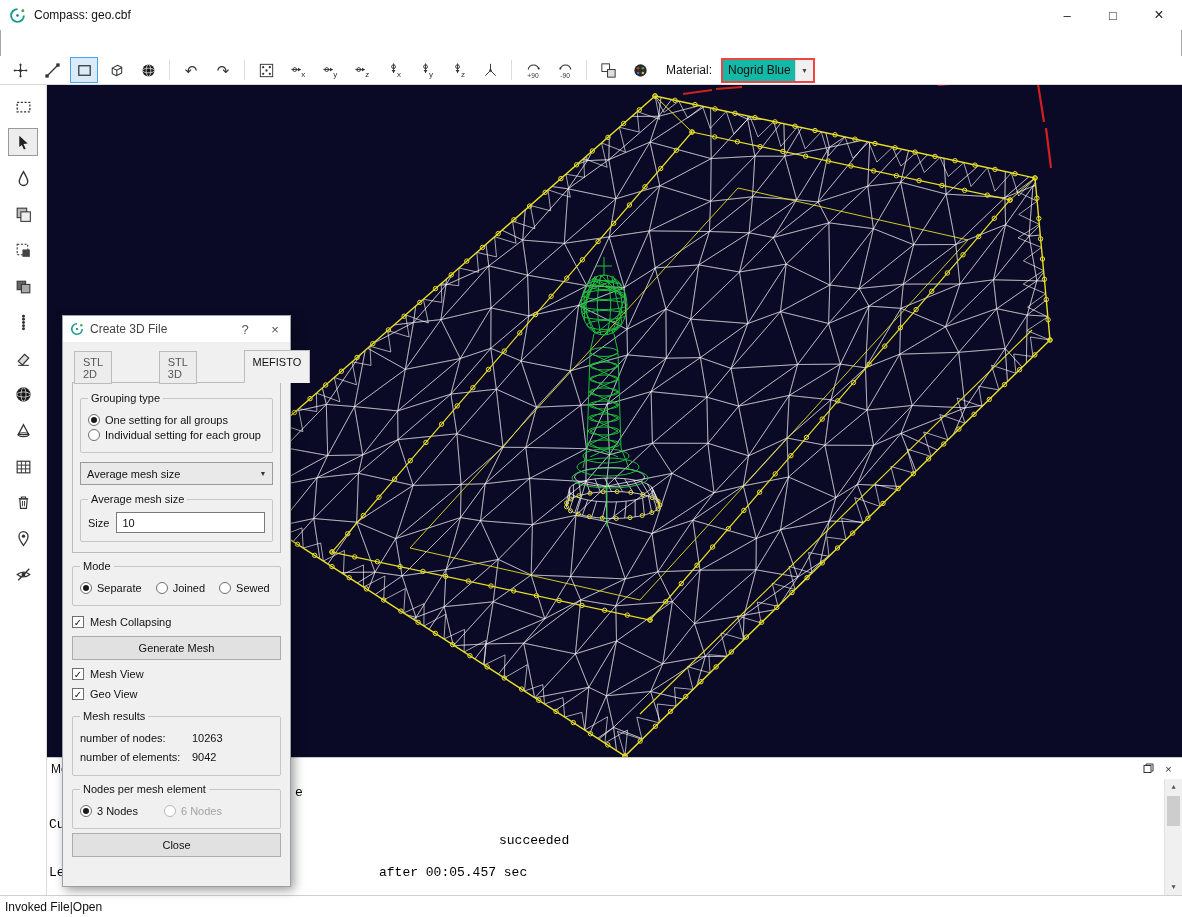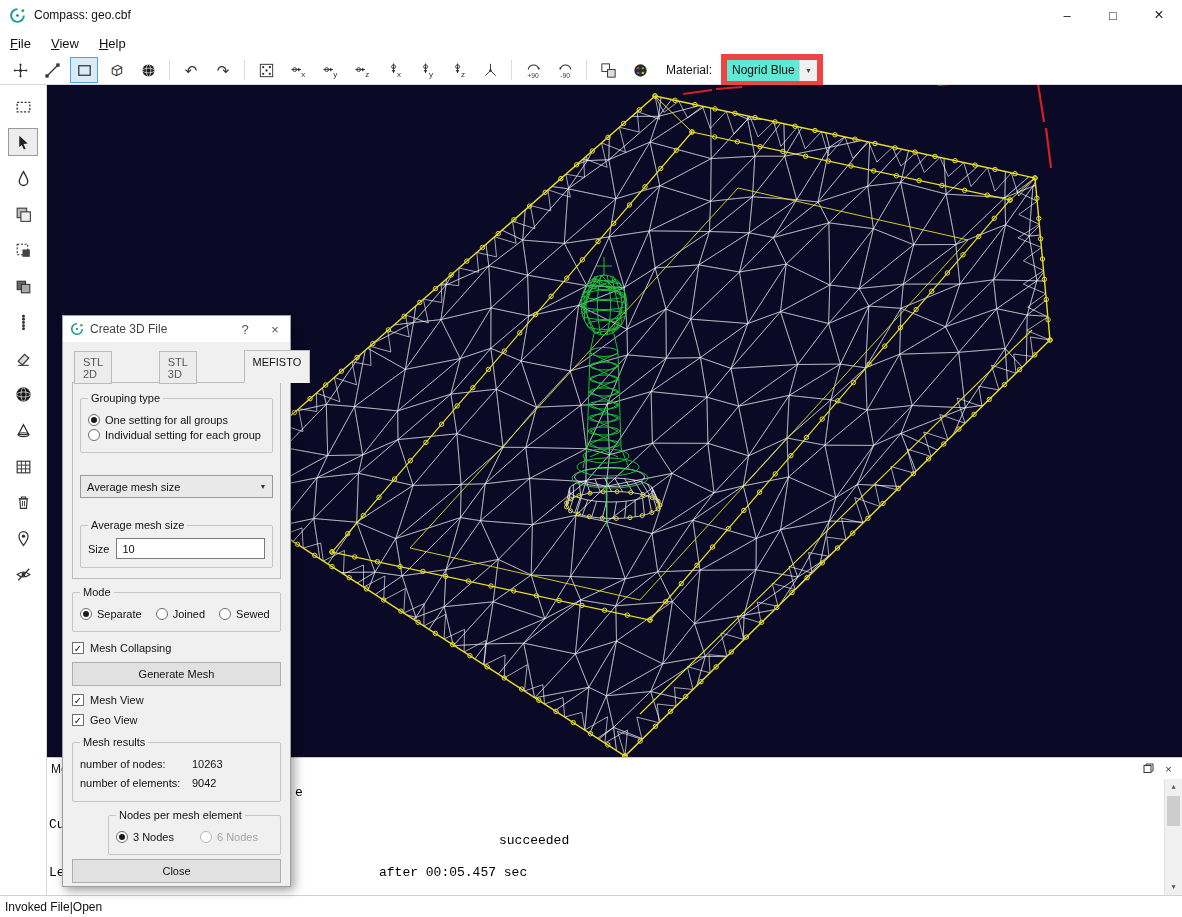--- a/index.html
+++ b/index.html
@@ -26,21 +26,21 @@
   .toolbar{position:absolute;left:0;top:56px;width:100%;height:29px;background:#fff;
            border-bottom:1px solid #d9d9d9;display:flex;align-items:center;
            padding-left:6px;gap:4px;box-sizing:border-box;}
   .tbtn{width:26px;height:24px;display:flex;align-items:center;justify-content:center;
         border:1px solid transparent;flex:none;}
   .tbtn.active{border:1px solid #4da3e8;background:#d9eaf9;}
   .tbtn svg{width:19px;height:19px;}
   .tglyph{font-size:15px;color:#333;line-height:1;}
   .tsep{width:1px;height:20px;background:#dcdcdc;margin:0 3px;flex:none;}
   .material-label{font-size:12px;color:#111;margin-left:8px;margin-right:5px;}
-  .combo{height:21px;width:90px;border:6px solid #ef4444;background:#5eead4;display:flex;
+  .combo{height:21px;width:90px;border:2px solid #ef4444;background:#14b8a6;display:flex;
          align-items:center;font-size:12px;color:#111;flex:none;}
   .combo .ctext{flex:1;padding-left:5px;white-space:nowrap;overflow:hidden;}
   .combo .arrowbox{width:17px;height:100%;display:flex;align-items:center;justify-content:center;
                    font-size:7px;color:#444;background:#f0f0f0;border-left:1px solid #d6d6d6;}
 
   
   .left-toolbar{position:absolute;left:0;top:85px;width:47px;height:810px;background:#fff;
                 border-right:1px solid #d9d9d9;display:flex;flex-direction:column;
                 align-items:center;padding-top:7px;gap:8px;box-sizing:border-box;}
   .ltbtn{width:28px;height:26px;display:flex;align-items:center;justify-content:center;
@@ -89,21 +89,21 @@
   .dlg-logo{width:14px;height:14px;flex:none;}
   .dlg-title-text{font-size:12px;color:#444;flex:1;}
   .dlg-btn{width:24px;height:22px;display:flex;align-items:center;justify-content:center;
            font-size:13px;color:#555;}
   .dlg-body{flex:1;padding:7px 9px 6px;display:flex;flex-direction:column;box-sizing:border-box;}
   .tabs{display:flex;margin-left:2px;position:relative;z-index:2;gap:48px;}
   .tab{padding:4px 8px 3px;border:1px solid #bbb;background:#ececec;color:#555;
        margin-right:-1px;position:relative;top:2px;font-size:11px;}
   .tab.active{background:#f0f0f0;color:#111;top:1px;border-bottom:1px solid #f0f0f0;padding-top:5px;}
   .tab-frame{border:1px solid #bbb;padding:10px 7px 10px;display:flex;flex-direction:column;
-             gap:22px;margin-top:0;position:relative;z-index:1;}
+             gap:9px;margin-top:0;position:relative;z-index:1;}
   .groupbox{border:1px solid #c6c6c6;border-radius:2px;position:relative;
             padding:12px 7px 8px;margin-top:5px;}
   .gb-label{position:absolute;top:-7px;left:7px;background:#f0f0f0;padding:0 3px;font-size:11px;}
   .radio-row{display:flex;align-items:center;gap:5px;margin:3px 0;}
   .radio{width:12px;height:12px;border:1px solid #6e6e6e;border-radius:50%;background:#fff;
          position:relative;flex:none;box-sizing:border-box;}
   .radio.checked::after{content:"";position:absolute;left:2px;top:2px;width:6px;height:6px;
                         border-radius:50%;background:#1a1a1a;}
   .radio.disabled{border-color:#b8b8b8;}
   .dim{color:#a3a3a3;}
@@ -135,25 +135,20 @@
       <circle cx="8" cy="8" r="1.2" fill="#0b7285"></circle>
     </svg>
     <span class="title-text">Compass: geo.cbf</span>
     <div class="win-controls">
       <div class="win-btn">–</div>
       <div class="win-btn">□</div>
       <div class="win-btn closeb">×</div>
     </div>
   </div>
 
-  <div class="menubar">
-    <span class="menu-item">File</span>
-    <span class="menu-item">View</span>
-    <span class="menu-item">Help</span>
-  </div>
 
   <div class="toolbar">
     <div class="tbtn">
       <svg viewBox="0 0 20 20">
         <path d="M10 3v14M3 10h14" stroke="#333" stroke-width="1.2" fill="none"></path>
         <circle cx="10" cy="10" r="1.7" fill="#333"></circle>
           <circle cx="10" cy="4" r="1.1" fill="#333"></circle>
         <circle cx="10" cy="16" r="1.1" fill="#333"></circle>
           <circle cx="4" cy="10" r="1.1" fill="#333"></circle>
         <circle cx="16" cy="10" r="1.1" fill="#333"></circle>
@@ -841,21 +836,21 @@
         <div class="results-row">
           <span class="rl">number of nodes:</span>
           <span>10263</span>
         </div>
         <div class="results-row">
           <span class="rl">number of elements:</span>
           <span>9042</span>
         </div>
       </div>
 
-      <div class="groupbox" style="margin-top:13px;margin-left:36px;">
+      <div class="groupbox" style="margin-top:13px;">
         <span class="gb-label">Nodes per mesh element</span>
         <div class="hgap" style="gap:26px;">
           <div class="radio-row">
             <span class="radio checked"></span>
             <span>3 Nodes</span>
           </div>
           <div class="radio-row">
             <span class="radio disabled"></span>
             <span class="dim">6 Nodes</span>
           </div>

